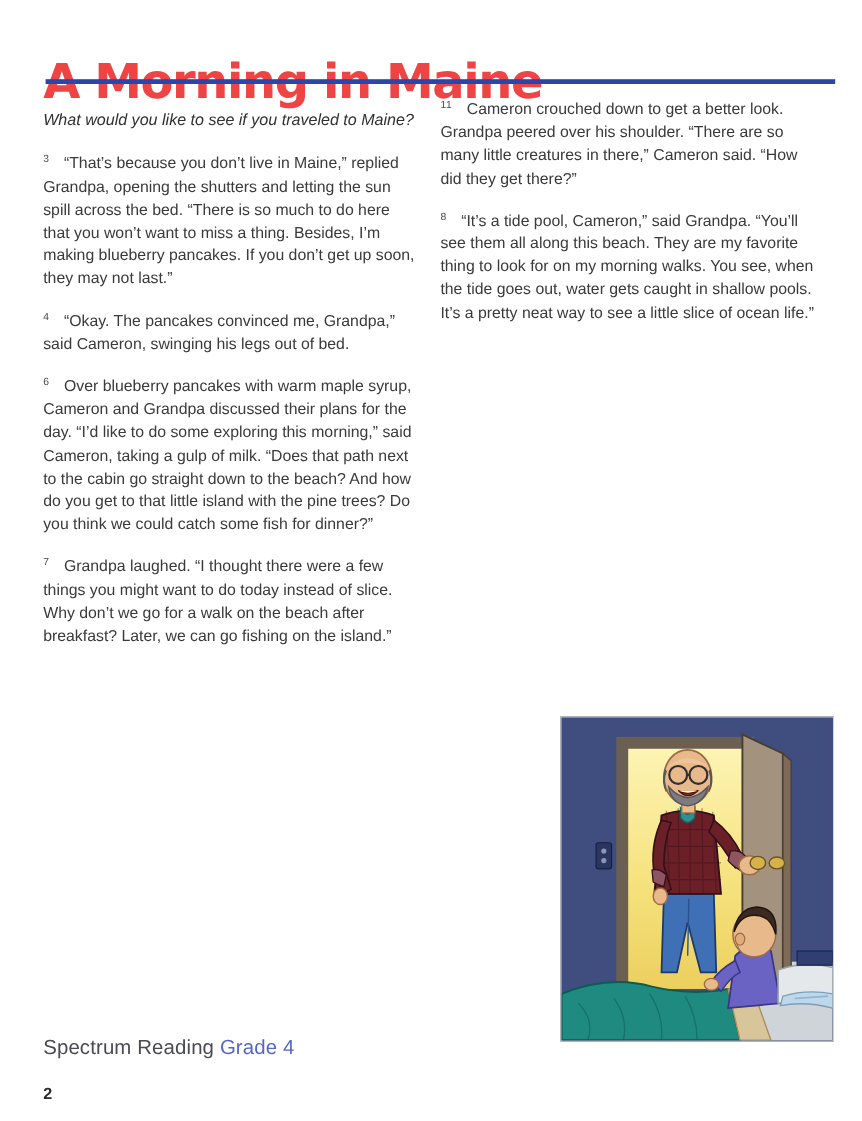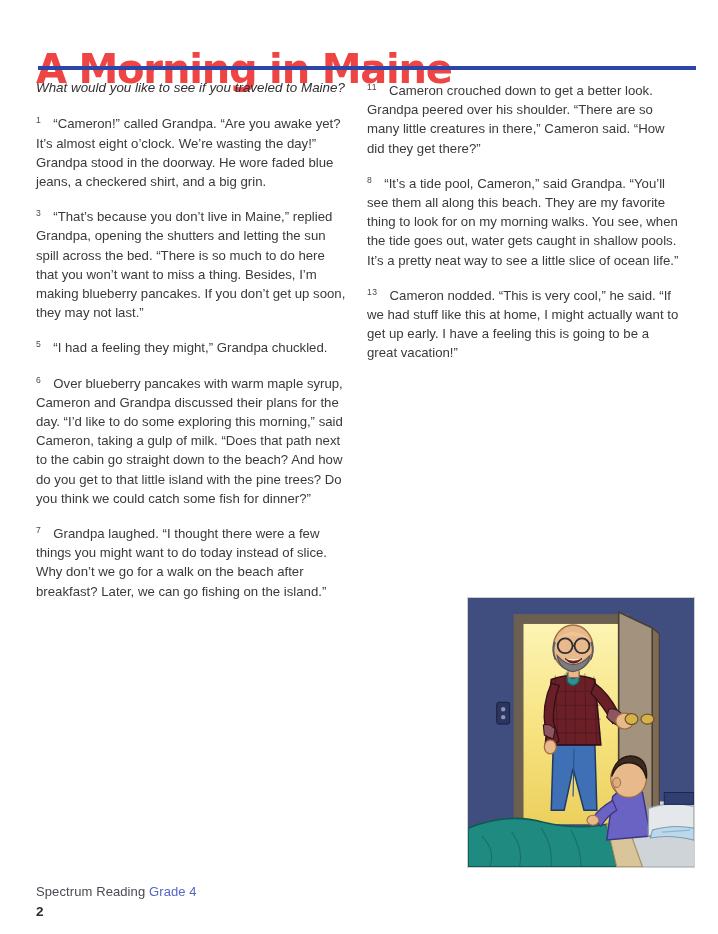--- a/index.html
+++ b/index.html
@@ -50,21 +50,21 @@
     color: #3a3a3a;
     text-align: left;
   }
   .col-left  { left: 36px; }
   .col-right { left: 367px; }
 
   .intro {
     font-style: italic;
     font-size: 13.4px;
     line-height: 19.4px;
-    margin: 0 0 14px 0;
+    margin: 12px 0 14px 0;
     color: #303030;
   }
 
   p.para {
     margin: 0 0 13px 0;
     text-indent: 0;
   }
   p.para .pnum {
     font-size: 8.6px;
     vertical-align: 5px;
@@ -80,22 +80,22 @@
     width: 228px; height: 271px;
     border: 1px solid #cfcfcf;
     overflow: hidden;
     background: #2c3a66;
   }
   .illus svg { display:block; width:100%; height:100%; }
 
   
   .footer {
     position: absolute;
-    left: 36px; top: 884px;
-    font-size: 13px;
+    left: 36px; top: 863px;
+    font-size: 17px;
     color: #4a4a52;
     letter-spacing: 0.1px;
   }
   .footer .grade { color: #5566c4; }
   .pageno {
     position: absolute;
     left: 36px; top: 904px;
     font-size: 13.5px;
     font-weight: bold;
     color: #2a2a2a;
@@ -105,31 +105,29 @@
 <body>
 
 <div class="page">
 
   <div class="title">A Morning in Maine</div>
   <div class="rule"></div>
 
   <div class="col col-left">
     <p class="intro">What would you like to see if you traveled to Maine?</p>
 
-    <p class="para"><span class="pnum">1</span><span>“Cameron!” called Grandpa. “Are you awake yet? It’s almost eight o’clock. We’re wasting the day!” Grandpa stood in the doorway. He wore faded blue jeans, a checkered shirt, and a big grin.</span></p>
     <p class="para"><span class="pnum">3</span><span>“That’s because you don’t live in Maine,” replied Grandpa, opening the shutters and letting the sun spill across the bed. “There is so much to do here that you won’t want to miss a thing. Besides, I’m making blueberry pancakes. If you don’t get up soon, they may not last.”</span></p>
-    <p class="para"><span class="pnum">5</span><span>“I had a feeling they might,” Grandpa chuckled.</span></p>
+    <p class="para"><span class="pnum">4</span><span>“Okay. The pancakes convinced me, Grandpa,” said Cameron, swinging his legs out of bed.</span></p>
     <p class="para"><span class="pnum">6</span><span>Over blueberry pancakes with warm maple syrup, Cameron and Grandpa discussed their plans for the day. “I’d like to do some exploring this morning,” said Cameron, taking a gulp of milk. “Does that path next to the cabin go straight down to the beach? And how do you get to that little island with the pine trees? Do you think we could catch some fish for dinner?”</span></p>
     <p class="para"><span class="pnum">7</span><span>Grandpa laughed. “I thought there were a few things you might want to do today instead of slice. Why don’t we go for a walk on the beach after breakfast? Later, we can go fishing on the island.”</span></p>
   </div>
 
   <div class="col col-right">
     <p class="para"><span class="pnum">11</span><span>Cameron crouched down to get a better look. Grandpa peered over his shoulder. “There are so many little creatures in there,” Cameron said. “How did they get there?”</span></p>
     <p class="para"><span class="pnum">8</span><span>“It’s a tide pool, Cameron,” said Grandpa. “You’ll see them all along this beach. They are my favorite thing to look for on my morning walks. You see, when the tide goes out, water gets caught in shallow pools. It’s a pretty neat way to see a little slice of ocean life.”</span></p>
-    <p class="para"><span class="pnum">13</span><span>Cameron nodded. “This is very cool,” he said. “If we had stuff like this at home, I might actually want to get up early. I have a feeling this is going to be a great vacation!”</span></p>
   </div>
 
   <div class="illus">
     <svg viewBox="0 0 228 271" xmlns="http://www.w3.org/2000/svg">
       <defs>
         <linearGradient id="glow" x1="0" y1="0" x2="0" y2="1">
           <stop offset="0%" stop-color="#fdf4b4"></stop>
           <stop offset="55%" stop-color="#f6e27e"></stop>
           <stop offset="100%" stop-color="#ecd05e"></stop>
         </linearGradient>

